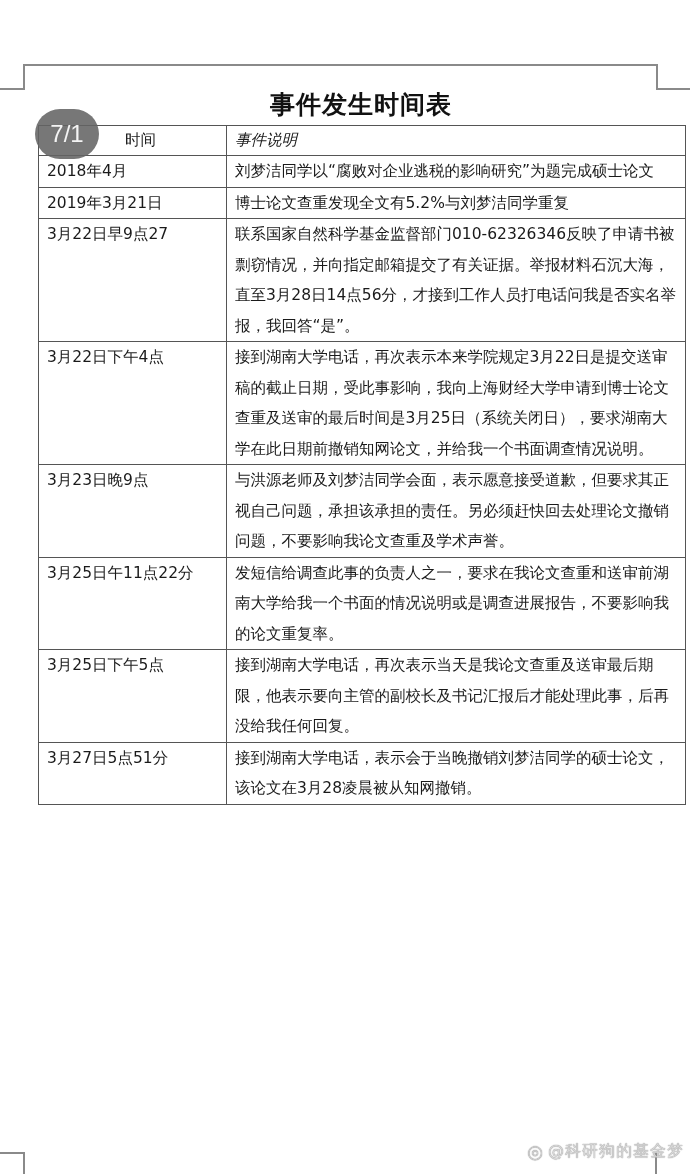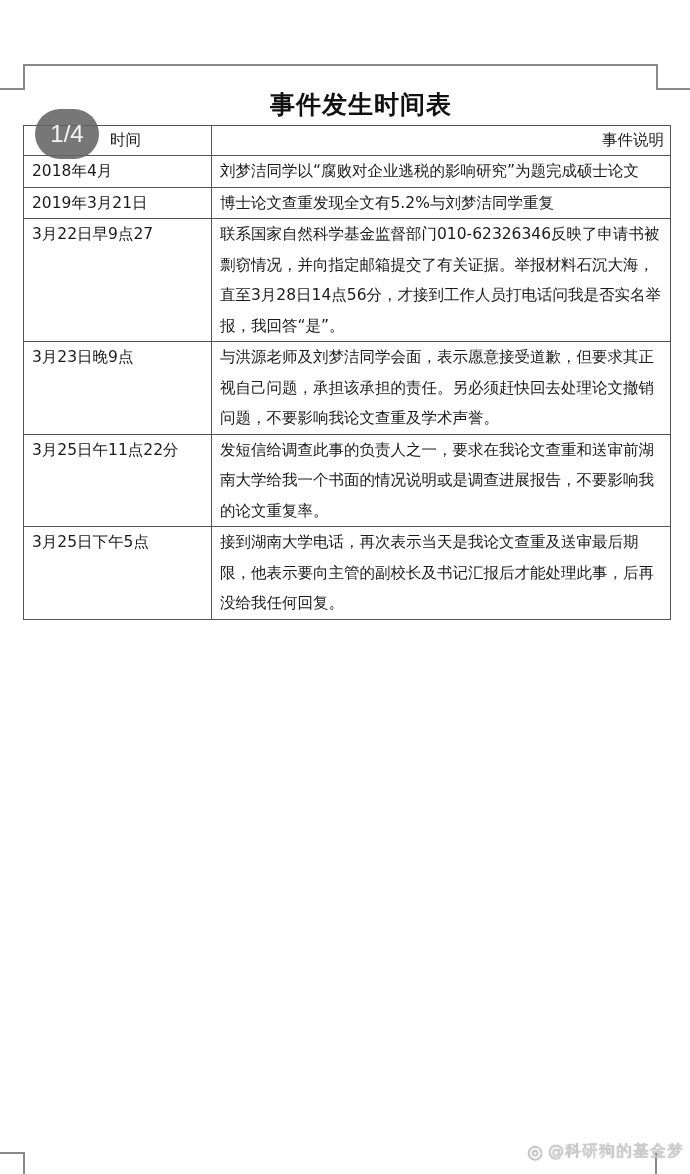--- a/index.html
+++ b/index.html
@@ -8,30 +8,30 @@
       background: #ffffff;
       font-family: "DejaVu Sans", "Liberation Sans", sans-serif;
       color: #1a1a1a;
     }
     .crop { position: absolute; background: #8a8a8a; }
     .title {
       position: absolute; left: 16px; width: 690px; top: 88px; text-align: center;
       font-size: 25px; font-weight: bold; color: #111; letter-spacing: 1px;
     }
     table.timeline {
-      position: absolute; left: 23px; top: 125px; width: 647px;
+      position: absolute; left: 38px; top: 125px; width: 647px;
       border-collapse: collapse; table-layout: fixed;
     }
     table.timeline td, table.timeline th {
       border: 1px solid #555; vertical-align: top;
       font-size: 15.5px; line-height: 30.5px; font-weight: normal;
       padding: 0 6px 0 8px; text-align: left;
     }
     table.timeline th { line-height: 29px; }
-    table.timeline th.col-event { text-align: right; }
+    table.timeline th.col-event { text-align: left; font-style: italic; }
     table.timeline th.col-time { padding-left: 86px; }
     col.c1 { width: 188px; }
     col.c2 { width: 459px; }
     .badge {
       position: absolute; left: 35px; top: 109px; width: 64px; height: 50px;
       border-radius: 25px; background: rgba(100,100,100,0.88);
       color: #f4f4f4; font-size: 24px; line-height: 50px; text-align: center;
       font-family: "Liberation Sans", sans-serif;
     }
     .watermark {
@@ -75,32 +75,40 @@
     </tr>
     <tr>
       <td>2019年3月21日</td>
       <td>博士论文查重发现全文有5.2%与刘梦洁同学重复</td>
     </tr>
     <tr>
       <td>3月22日早9点27</td>
       <td>联系国家自然科学基金监督部门010-62326346反映了申请书被剽窃情况，并向指定邮箱提交了有关证据。举报材料石沉大海，直至3月28日14点56分，才接到工作人员打电话问我是否实名举报，我回答“是”。</td>
     </tr>
     <tr>
+      <td>3月22日下午4点</td>
+      <td>接到湖南大学电话，再次表示本来学院规定3月22日是提交送审稿的截止日期，受此事影响，我向上海财经大学申请到博士论文查重及送审的最后时间是3月25日（系统关闭日），要求湖南大学在此日期前撤销知网论文，并给我一个书面调查情况说明。</td>
+    </tr>
+    <tr>
       <td>3月23日晚9点</td>
       <td>与洪源老师及刘梦洁同学会面，表示愿意接受道歉，但要求其正视自己问题，承担该承担的责任。另必须赶快回去处理论文撤销问题，不要影响我论文查重及学术声誉。</td>
     </tr>
     <tr>
       <td>3月25日午11点22分</td>
       <td>发短信给调查此事的负责人之一，要求在我论文查重和送审前湖南大学给我一个书面的情况说明或是调查进展报告，不要影响我的论文重复率。</td>
     </tr>
     <tr>
       <td>3月25日下午5点</td>
       <td>接到湖南大学电话，再次表示当天是我论文查重及送审最后期限，他表示要向主管的副校长及书记汇报后才能处理此事，后再没给我任何回复。</td>
     </tr>
+    <tr>
+      <td>3月27日5点51分</td>
+      <td>接到湖南大学电话，表示会于当晚撤销刘梦洁同学的硕士论文，该论文在3月28凌晨被从知网撤销。</td>
+    </tr>
   </tbody>
 </table>
 
-<div class="badge">1/4</div>
+<div class="badge">7/1</div>
 
 <div class="watermark">
   <span class="weibo-icon">◎</span>
   <span>@科研狗的基金梦</span>
 </div>
 
 </body></html>

